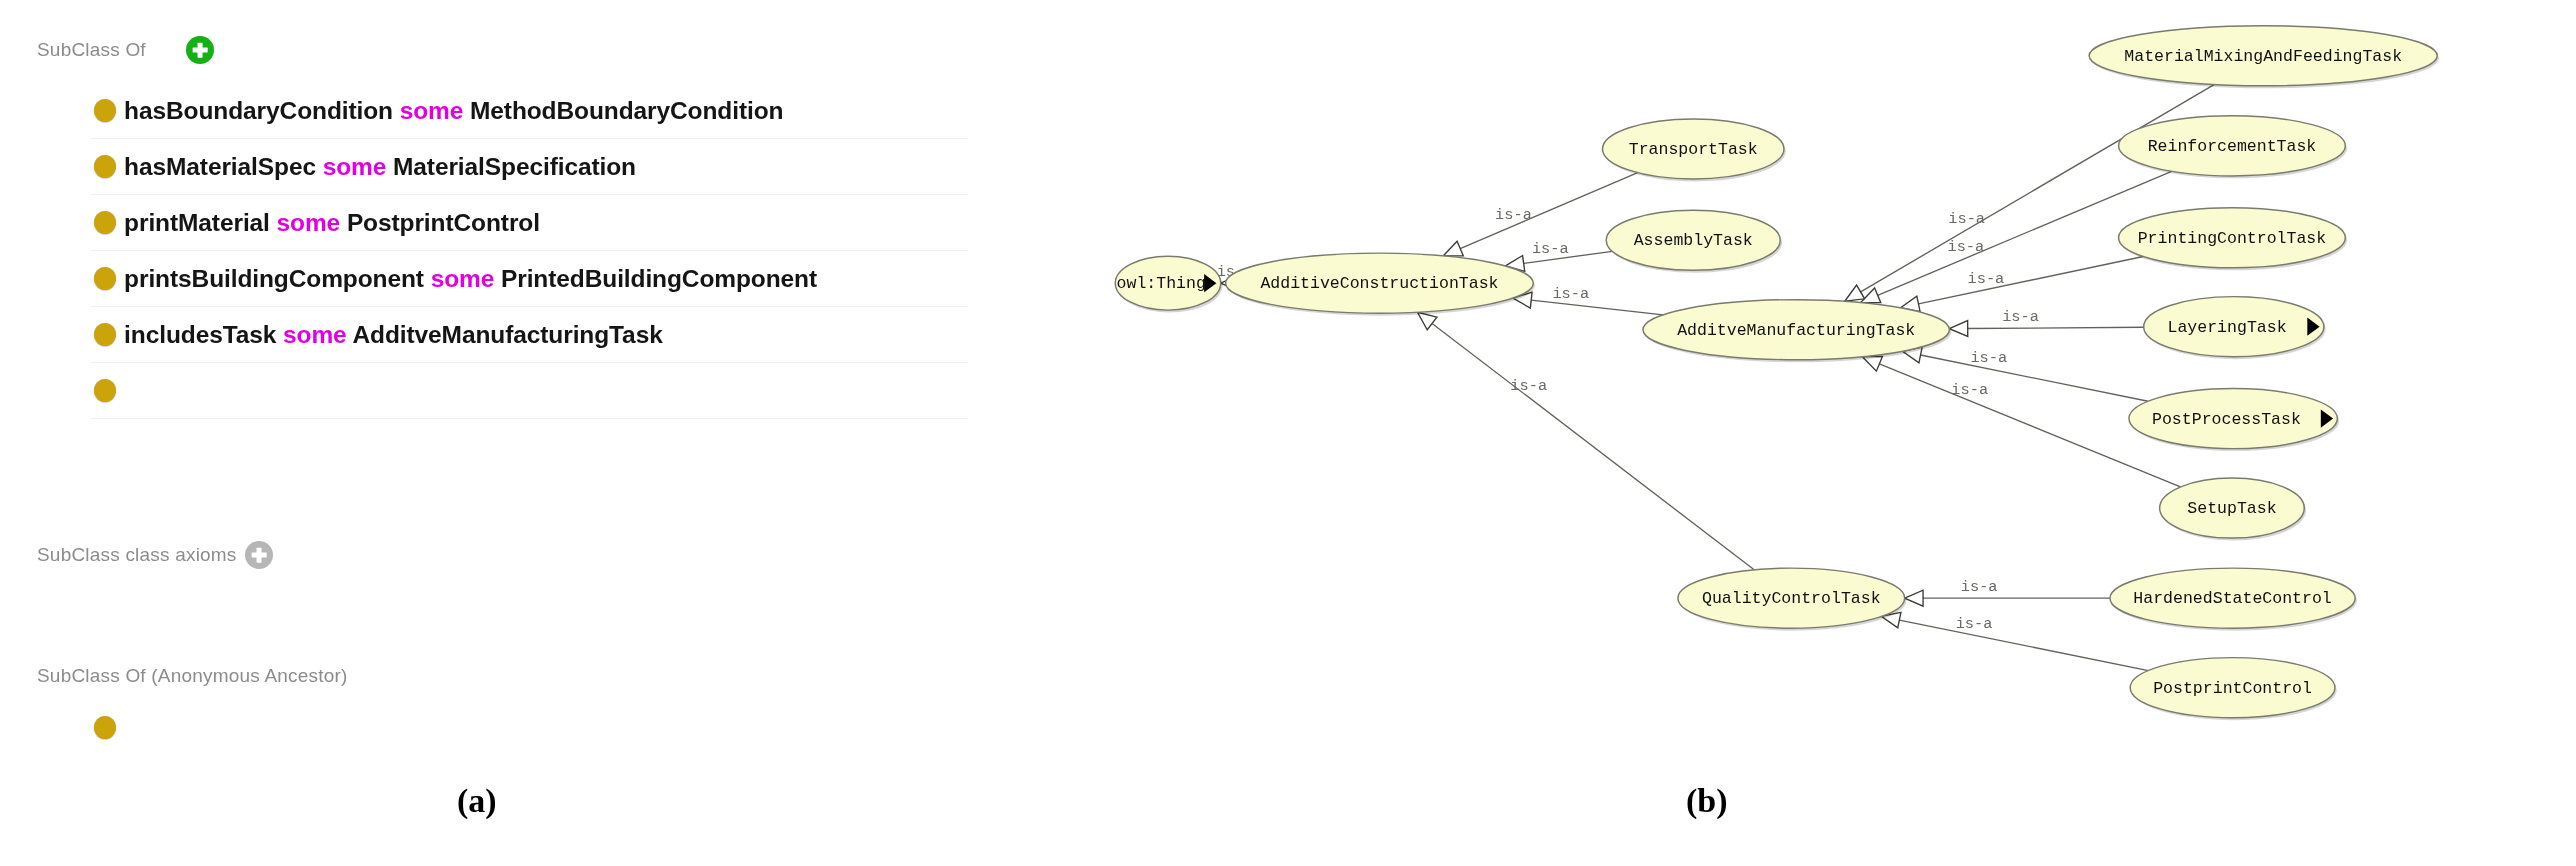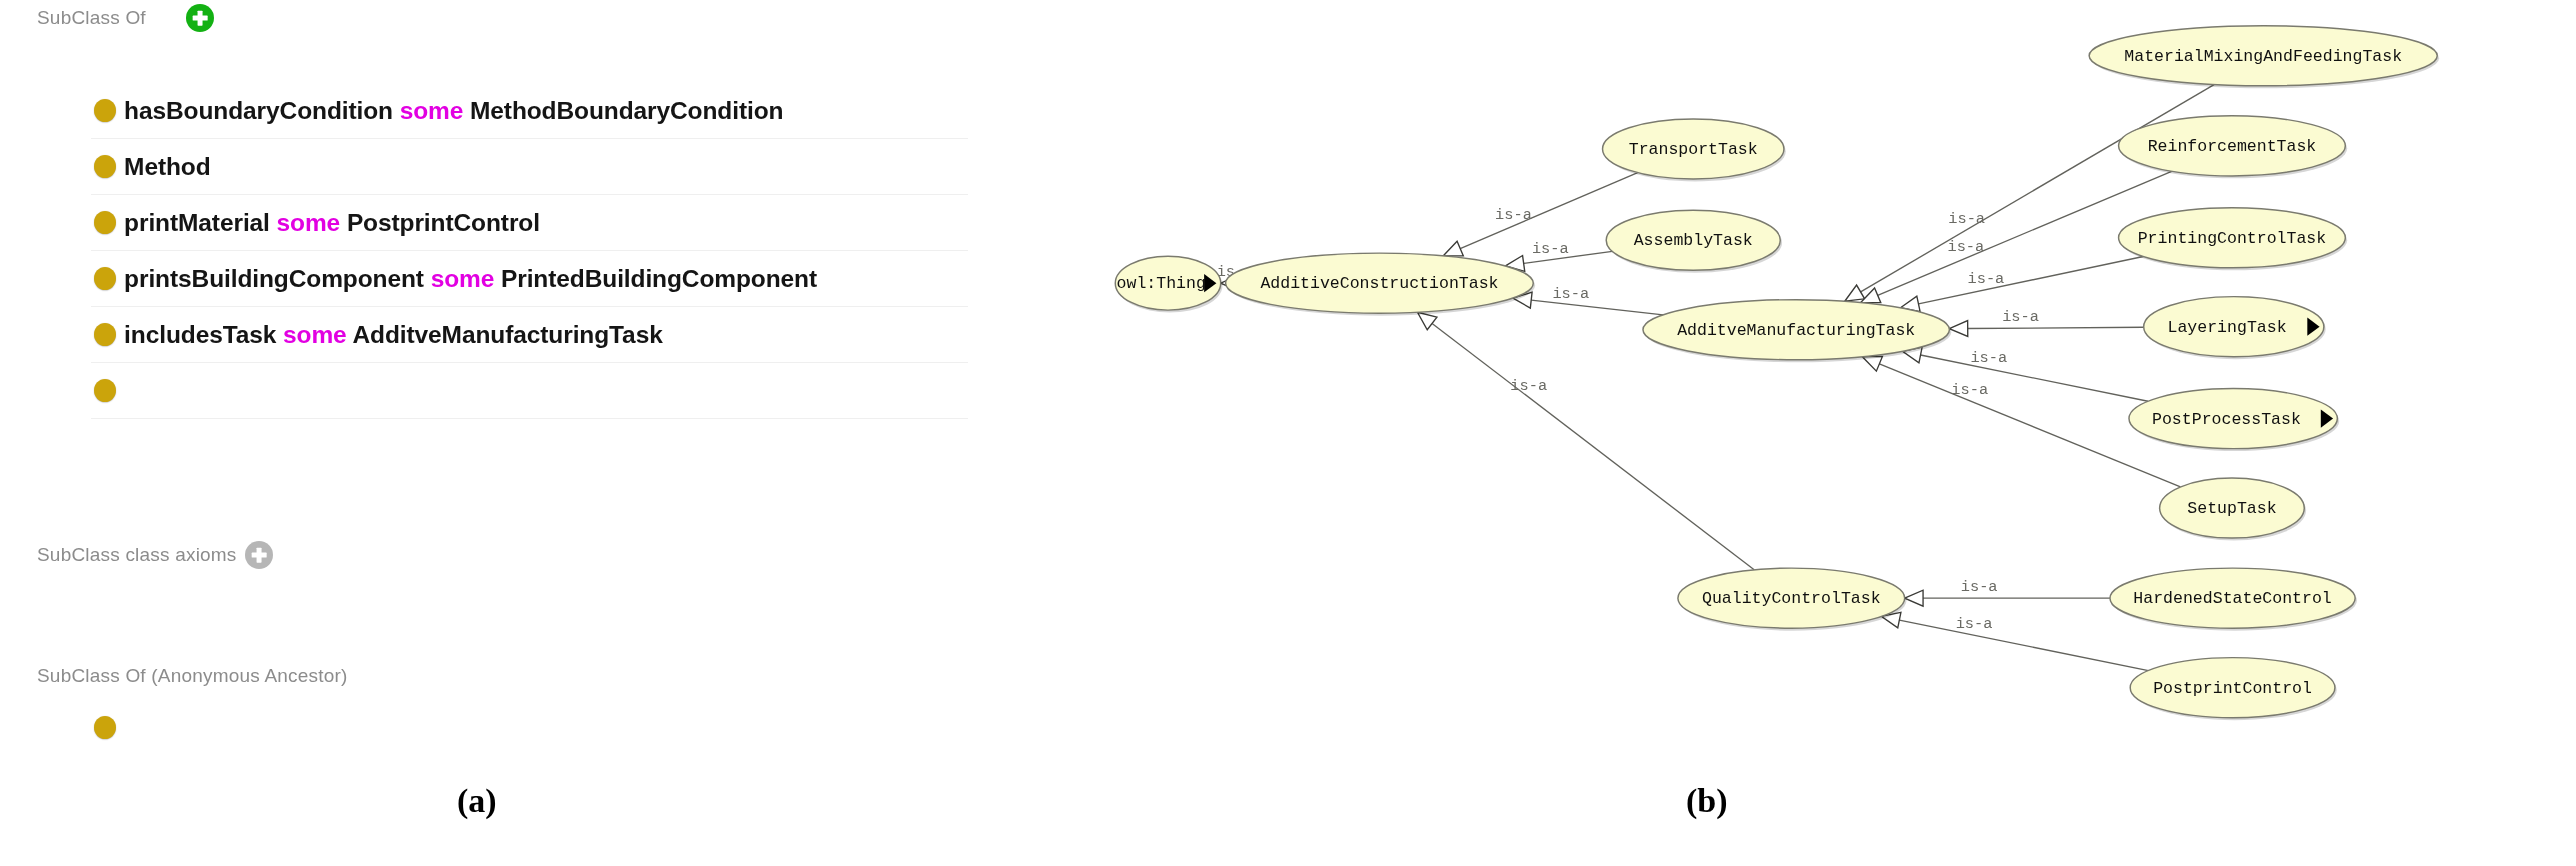--- a/index.html
+++ b/index.html
@@ -173,33 +173,33 @@
     fill: rgba(0,0,0,0.16);
   }
 </style>
 </head>
 <body>
 
 <div id="figure">
 
   <div id="panel-a">
 
-    <div class="section-header" style="left:37px; top:4px;gap:40px;">
+    <div class="section-header" style="left:37px; top:36px;gap:40px;">
       <span>SubClass Of</span>
       <span class="plus-badge green"></span>
     </div>
 
     <div class="axiom-list" id="subclass-of-list" style="top:83px;">
         <div class="axiom-row">
           <span class="bullet-dot"></span>
           <span class="axiom-text"><span>hasBoundaryCondition</span> <span class="kw">some</span> <span>MethodBoundaryCondition</span></span>
         </div>
         <div class="axiom-row">
           <span class="bullet-dot"></span>
-          <span class="axiom-text"><span>Method</span></span>
+          <span class="axiom-text"><span>hasMaterialSpec</span> <span class="kw">some</span> <span>MaterialSpecification</span></span>
         </div>
         <div class="axiom-row">
           <span class="bullet-dot"></span>
           <span class="axiom-text"><span>printMaterial</span> <span class="kw">some</span> <span>PostprintControl</span></span>
         </div>
         <div class="axiom-row">
           <span class="bullet-dot"></span>
           <span class="axiom-text"><span>printsBuildingComponent</span> <span class="kw">some</span> <span>PrintedBuildingComponent</span></span>
         </div>
         <div class="axiom-row">

